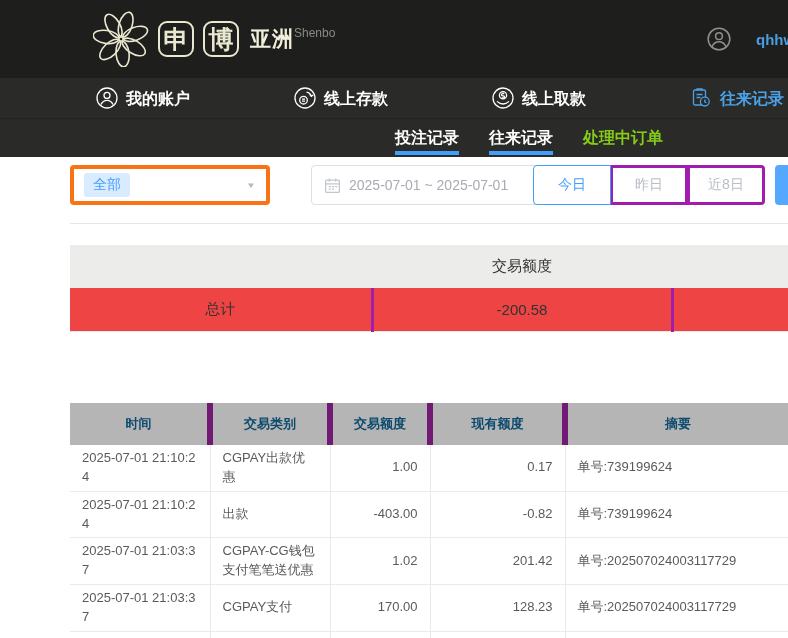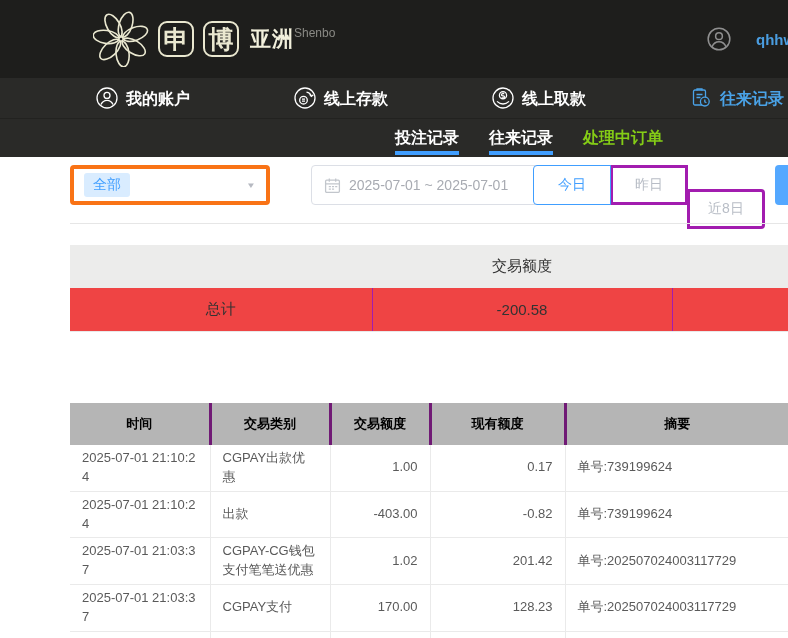--- a/index.html
+++ b/index.html
@@ -51,44 +51,44 @@
   .date-box { position:absolute; left:283px; top:8px; width:237px; height:40px;
     background:#fff; border:1px solid #dcdfe6; border-radius:4px; display:flex;
     align-items:center; gap:8px; padding:0 12px; cursor:pointer;margin-left:28px; }
   .date-box .dtext { color:#a8abb2; font-size:14px; white-space:nowrap; }
 
   .btn-group { position:absolute; left:533px; top:8px; height:24px; display:flex; }
   .qbtn { width:78px; height:40px; background:#fff; border:3px solid #a21caf;
     font-size:14px; color:#b8bdc6; cursor:pointer;
     display:flex; align-items:center; justify-content:center; }
   .qbtn:first-child { border-radius:4px 0 0 4px; }
-  .qbtn:last-child { border-radius:0 4px 4px 0;margin-top:24px; }
+  .qbtn:last-child { border-radius:0 4px 4px 0; }
   .qbtn + .qbtn { margin-left:-1px; }
   .qbtn.active { border:1px solid #409eff; color:#409eff; z-index:2; }
 
   .search-btn { position:absolute; left:775px; top:8px; width:80px; height:40px;
     background:#54a8ff; border:none; border-radius:4px; cursor:pointer; }
 
   .hr-divider { position:absolute; left:70px; top:66px; width:790px; height:1px;
     background:#e6e6e6; }
 
   
   .summary { position:absolute; left:70px; top:88px; width:718px;
     border-collapse:collapse; table-layout:fixed; }
   .summary td { height:43px; text-align:center; font-size:15px; color:#333; }
   .summary .shead td { background:#ececeb; font-weight:500; }
   .summary .srow td { background:#ef4444; border-bottom:1px solid #e9e9e9; }
-  .summary .srow td + td { border-left:1px solid #a21caf; }
+  .summary .srow td + td { border-left:3px solid #a21caf; }
 
   
   .txtable { position:absolute; left:70px; top:246px; width:718px;
     border-collapse:collapse; table-layout:fixed; }
-  .txtable th { background:#b5b5b5; color:#000000; font-size:13px; font-weight:bold;
+  .txtable th { background:#b5b5b5; color:#0c4a6e; font-size:13px; font-weight:bold;
     height:42px; text-align:center; }
-  .txtable th + th { border-left:3px solid #701a75; }
+  .txtable th + th { border-left:6px solid #701a75; }
   .txtable td { height:40px; font-size:13px; color:#5a5a5a; background:#fff;
     border-bottom:1px solid #eaeaea; padding:4px 12px; line-height:1.45;
     word-break:break-all; vertical-align:middle; }
   .txtable td + td { border-left:1px solid #eaeaea; }
   .txtable td.num { text-align:right;margin-left:32px; }
   .txtable td.left { text-align:left; }
 
   .muted-icon { color:#bfc3ca; }
 </style>
 </head>

